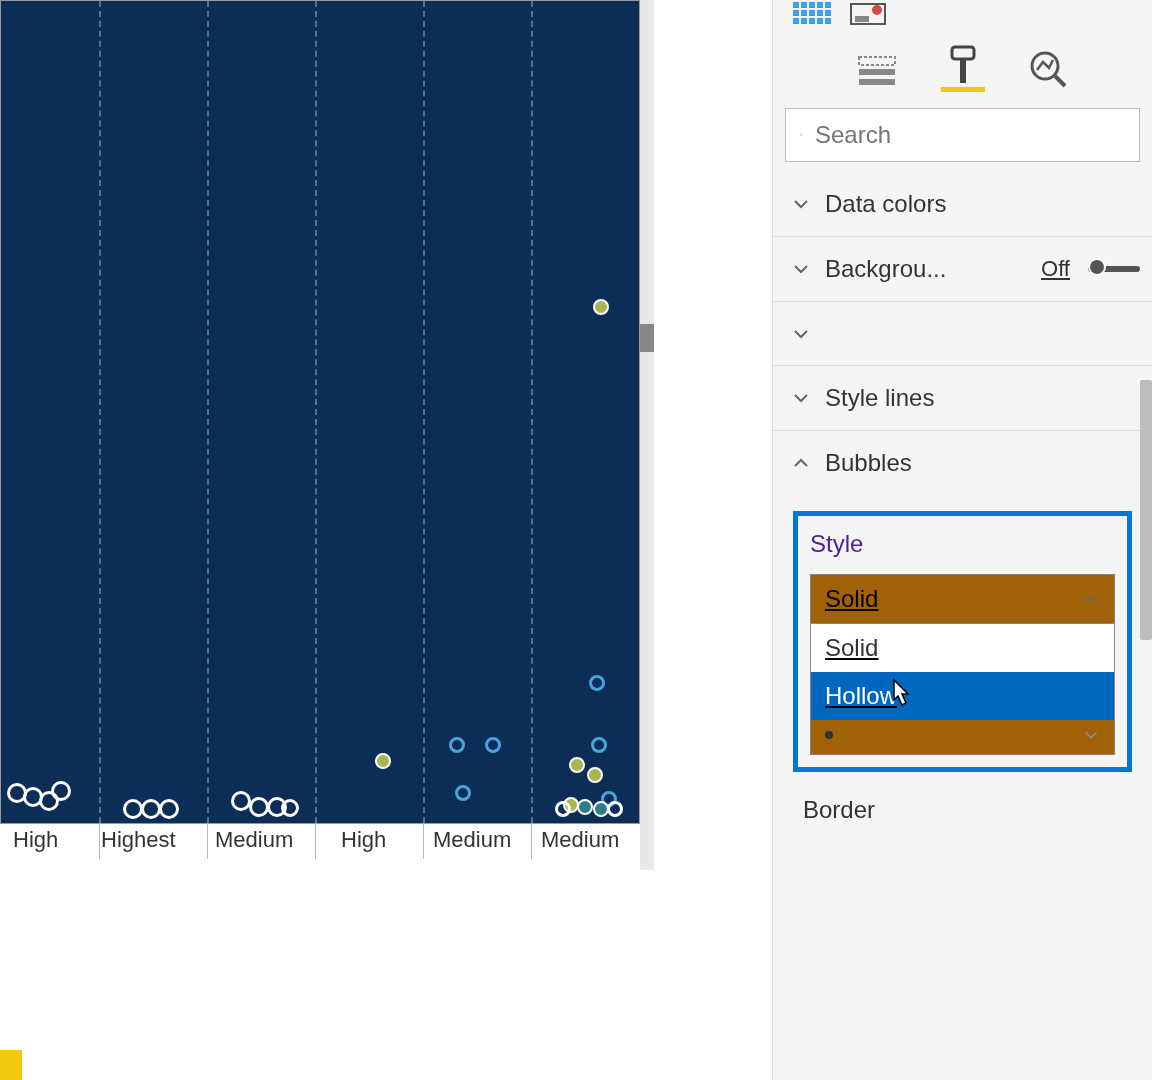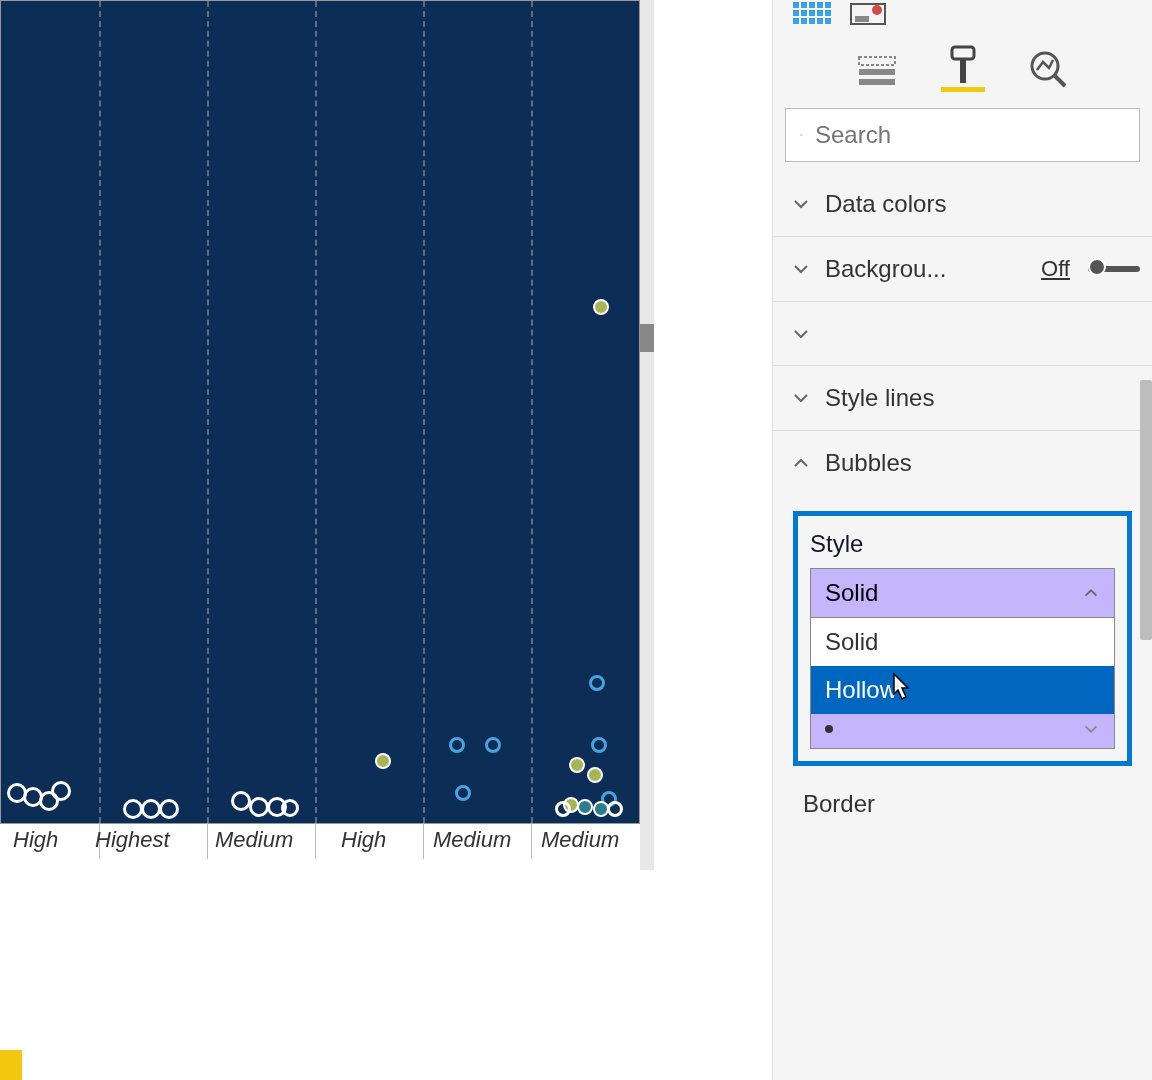--- a/index.html
+++ b/index.html
@@ -1,18 +1,18 @@
 <!DOCTYPE html>
 <html><head>
 <meta charset="utf-8">
 <style>
 * { box-sizing: border-box; margin: 0; padding: 0; font-family: 'Segoe UI', Arial, sans-serif; }
 body { width: 1152px; height: 1080px; background: #fff; overflow: hidden; position: relative; }
 .main { display: flex; width: 100%; height: 100%; }
-.chart-area { width: 700px; height: 880px; position: relative; background: #fff; font-style: italic; }
+.chart-area { width: 700px; height: 880px; position: relative; background: #fff; }
 .chart-canvas { position: absolute; top: 0; left: 0; width: 640px; height: 824px; background: #0b2d56; border: 1px solid #999; }
 .grid-v { position: absolute; top: 0; bottom: 0; border-left: 2px dashed #5a6f88; }
 .axis-label { position: absolute; bottom: -30px; font-size: 22px; color: #333; text-align: center; }
 .axis-sep { position: absolute; bottom: -36px; width: 1px; height: 36px; background: #bbb; }
 .bubble { position: absolute; width: 16px; height: 16px; border-radius: 50%; }
 .b-solid-olive { background: #a8b553; border: 2px solid #fff; }
 .b-hollow-blue { background: transparent; border: 3px solid #4aa3df; }
 .b-hollow-white { background: transparent; border: 3px solid #fff; }
 .b-solid-teal { background: #2e7d8a; border: 2px solid #fff; }
 .chart-scroll { position: absolute; right: 46px; top: 0; width: 14px; height: 870px; background: #e8e8e8; }
@@ -27,22 +27,22 @@
 .search-icon { width: 24px; height: 24px; color: #666; }
 .search-input { border: none; outline: none; font-size: 24px; color: #ef4444; flex: 1; background: transparent; }
 .section { border-bottom: 1px solid #ddd; padding: 18px 12px 18px 18px; display: flex; align-items: center; gap: 14px; min-height: 64px; }
 .chevron { width: 20px; height: 20px; color: #666; }
 .section-label { font-size: 24px; color: #333; flex: 1; white-space: nowrap; overflow: hidden; text-overflow: ellipsis; }
 .toggle-label { font-size: 22px; color: #333; margin-right: 4px; text-decoration: underline; }
 .toggle { width: 52px; height: 20px; position: relative; }
 .toggle-track { width: 52px; height: 6px; background: #555; border-radius: 3px; position: absolute; top: 7px; }
 .toggle-thumb { width: 18px; height: 18px; border-radius: 50%; background: #555; border: 2px solid #fff; position: absolute; top: -1px; }
 .style-box { margin: 16px 20px; border: 5px solid #0078d4; padding: 14px 12px 12px 12px; background: #f5f5f5; }
-.style-label { font-size: 24px; color: #0f172a; margin-bottom: 10px; }
-.dropdown { border: 1px solid #888; background: #c4b5fd; }
+.style-label { font-size: 24px; color: #4c1d95; margin-bottom: 16px; }
+.dropdown { border: 1px solid #888; background: #a16207; text-decoration: underline; }
 .dropdown-sel { padding: 10px 14px; font-size: 24px; display: flex; align-items: center; justify-content: space-between; border-bottom: 1px solid #888; }
 .dropdown-opt { padding: 10px 14px; font-size: 24px; background: #fff; color: #333; }
 .dropdown-opt.highlight { background: #0067c0; color: #fff; position: relative; }
 .dropdown-bot { padding: 6px 14px 10px 14px; display: flex; align-items: center; justify-content: space-between; }
 .dot-preview { width: 8px; height: 8px; border-radius: 50%; background: #333; }
 .sub-section { padding: 8px 20px 18px 30px; }
 .sub-label { font-size: 24px; color: #333; margin-bottom: 16px; }
 .toggle-row { display: flex; align-items: center; gap: 12px; margin-left: 14px; }
 .color-swatch { width: 40px; height: 36px; border: 2px solid #888; background: #fff; }
 .color-btn { display:flex; align-items:center; gap:6px; border:1px solid #aaa; padding:6px 8px; background:#fff; width:fit-content; }
@@ -87,21 +87,21 @@
       <div class="bubble b-hollow-white" style="left:140px; top:798px; width:20px;height:20px"></div>
       <div class="bubble b-hollow-white" style="left:158px; top:798px; width:20px;height:20px"></div>
 
       <div class="bubble b-hollow-white" style="left:230px; top:790px; width:20px;height:20px"></div>
       <div class="bubble b-hollow-white" style="left:248px; top:796px; width:20px;height:20px"></div>
       <div class="bubble b-hollow-white" style="left:266px; top:796px; width:20px;height:20px"></div>
       <div class="bubble b-hollow-white" style="left:280px; top:798px; width:18px;height:18px"></div>
 
       <span class="axis-label" style="left:12px">High</span>
       <div class="axis-sep" style="left:98px"></div>
-      <span class="axis-label" style="left:94px">Highest</span>
+      <span class="axis-label" style="left:100px">Highest</span>
       <div class="axis-sep" style="left:206px"></div>
       <span class="axis-label" style="left:214px">Medium</span>
       <div class="axis-sep" style="left:314px"></div>
       <span class="axis-label" style="left:340px">High</span>
       <div class="axis-sep" style="left:422px"></div>
       <span class="axis-label" style="left:432px">Medium</span>
       <div class="axis-sep" style="left:530px"></div>
       <span class="axis-label" style="left:540px">Medium</span>
     </div>
     <div class="chart-scroll"></div>

